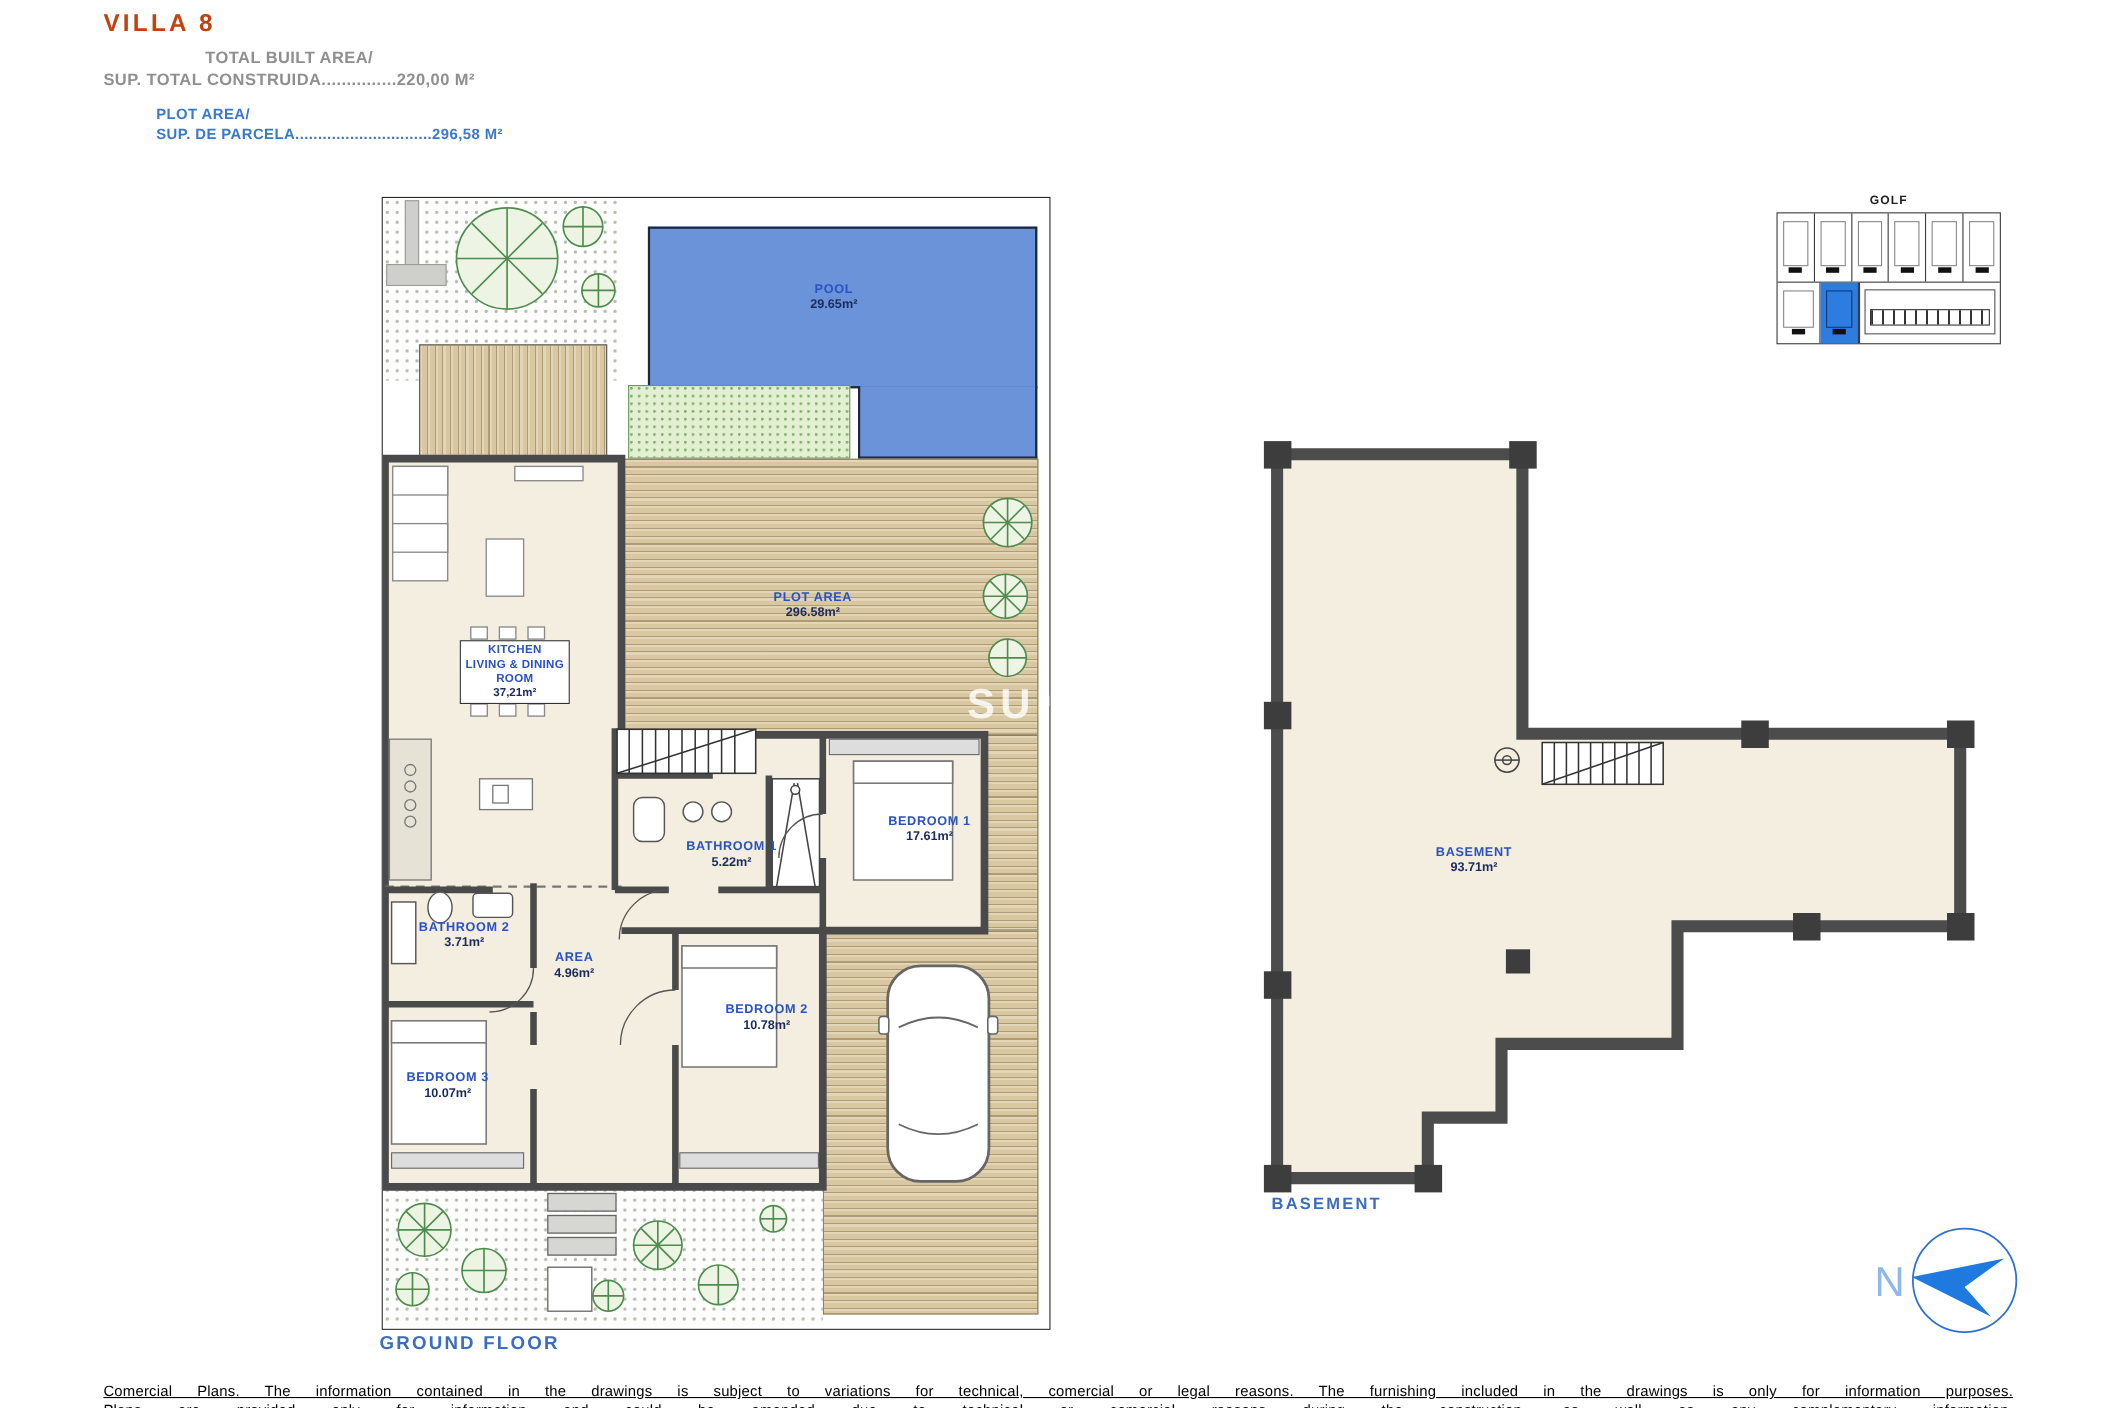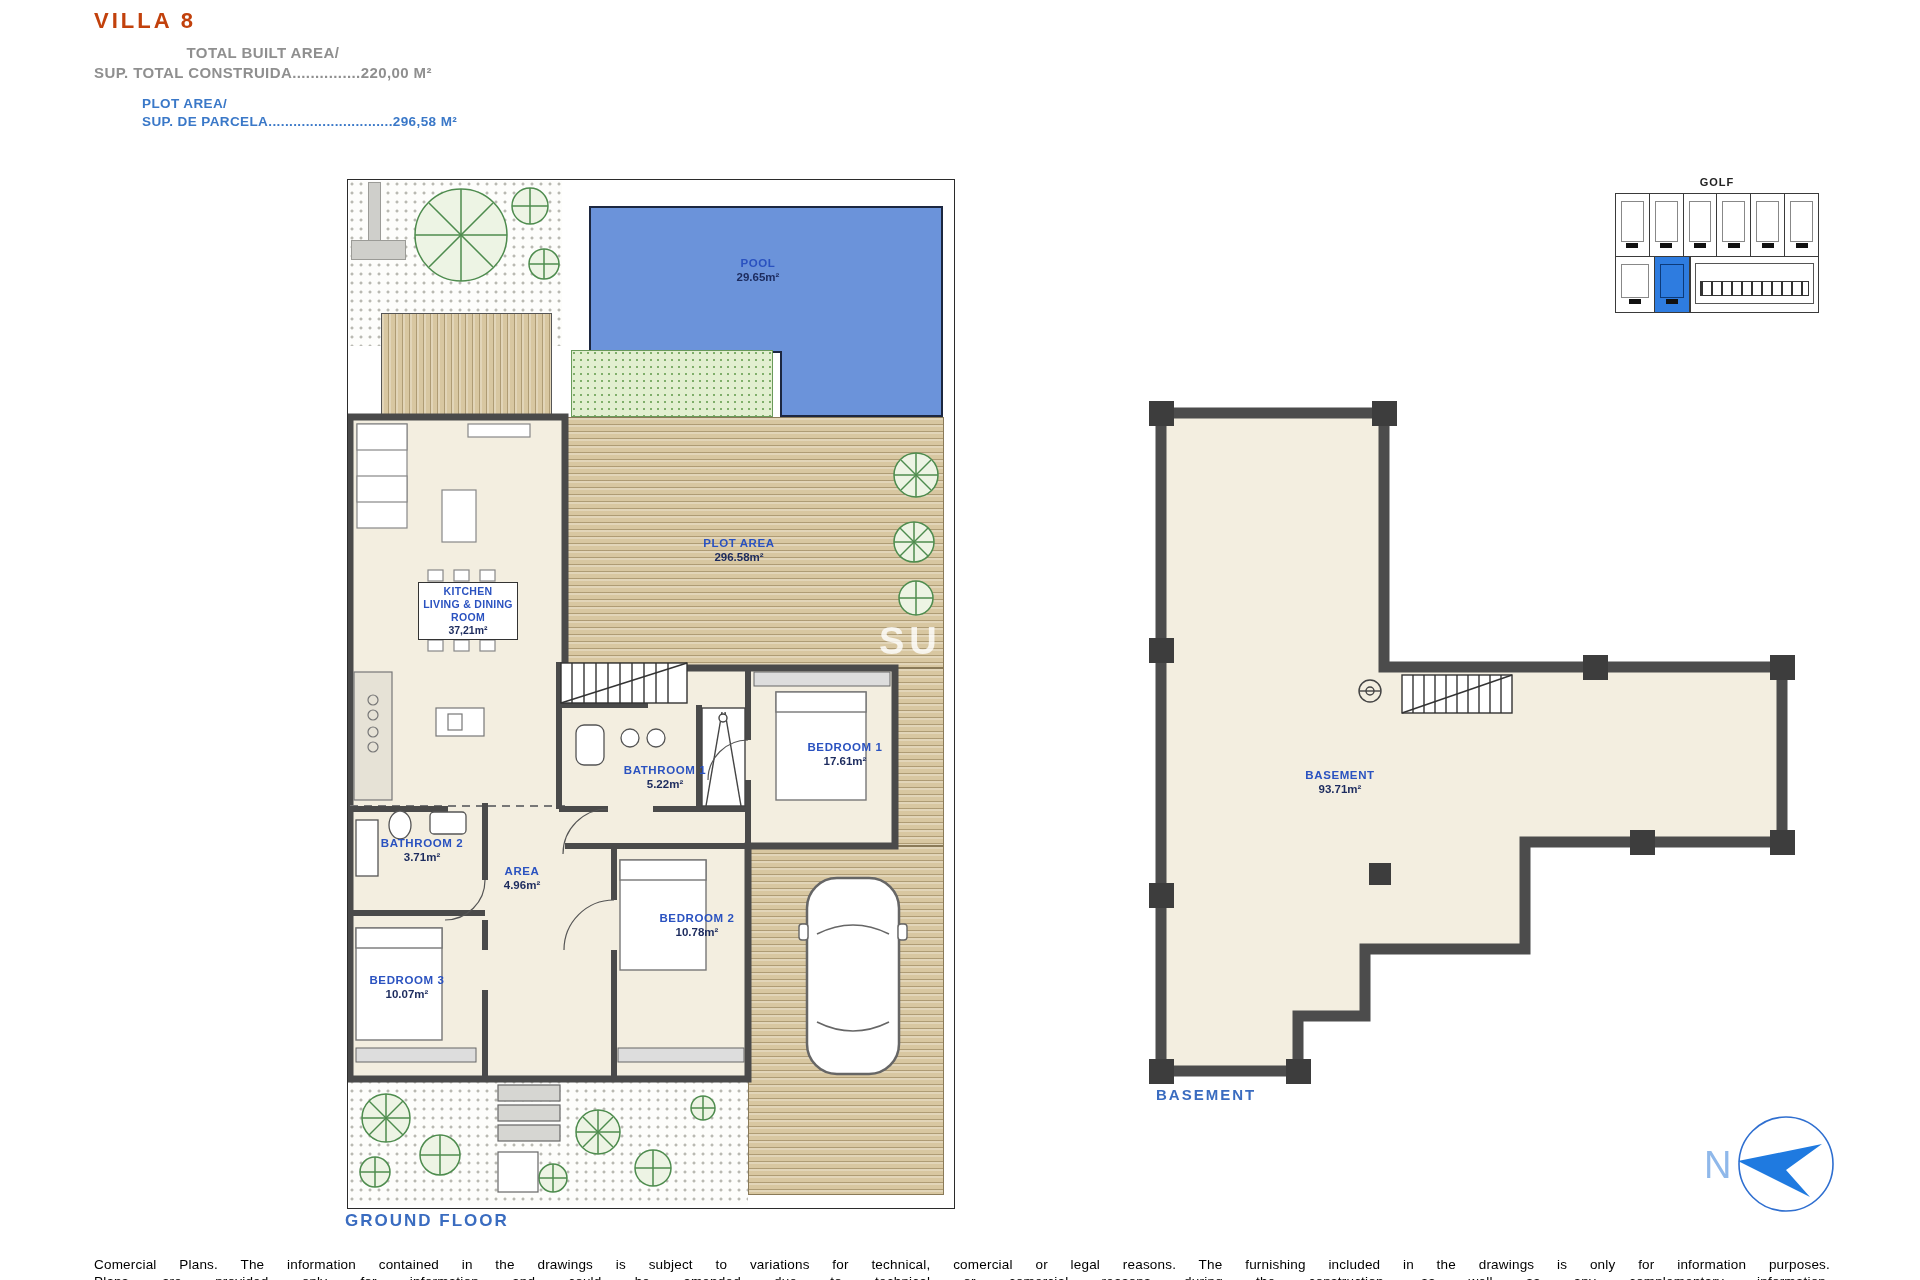--- a/index.html
+++ b/index.html
@@ -415,14 +415,14 @@
 </div>
 
 <div class="abs" style="left:1698px;top:1102px;width:150px;height:125px;">
   <svg width="150" height="125" viewBox="0 0 150 125">
     <circle cx="88" cy="62" r="47" fill="none" stroke="#2f6fd0" stroke-width="1.6"></circle>
     <polygon points="40,59 124,42 88,68 112,95" fill="#1f7ae0"></polygon>
     <text x="6" y="76" font-size="38" fill="#8fb8ea" font-family="Liberation Sans, sans-serif" font-weight="400">N</text>
   </svg>
 </div>
 
-<div class="abs footer-line" style="top:1257px;">Comercial Plans. The information contained in the drawings is subject to variations for technical, comercial or legal reasons. The furnishing included in the drawings is only for information purposes.</div>
+<div class="abs footer-line" style="top:1257px;text-decoration:underline;">Comercial Plans. The information contained in the drawings is subject to variations for technical, comercial or legal reasons. The furnishing included in the drawings is only for information purposes.</div>
 <div class="abs footer-line" style="top:1274px;">Plans are provided only for information and could be amended due to technical or comercial reasons during the construction, as well as any complementary information.</div>
 
 </body></html>

